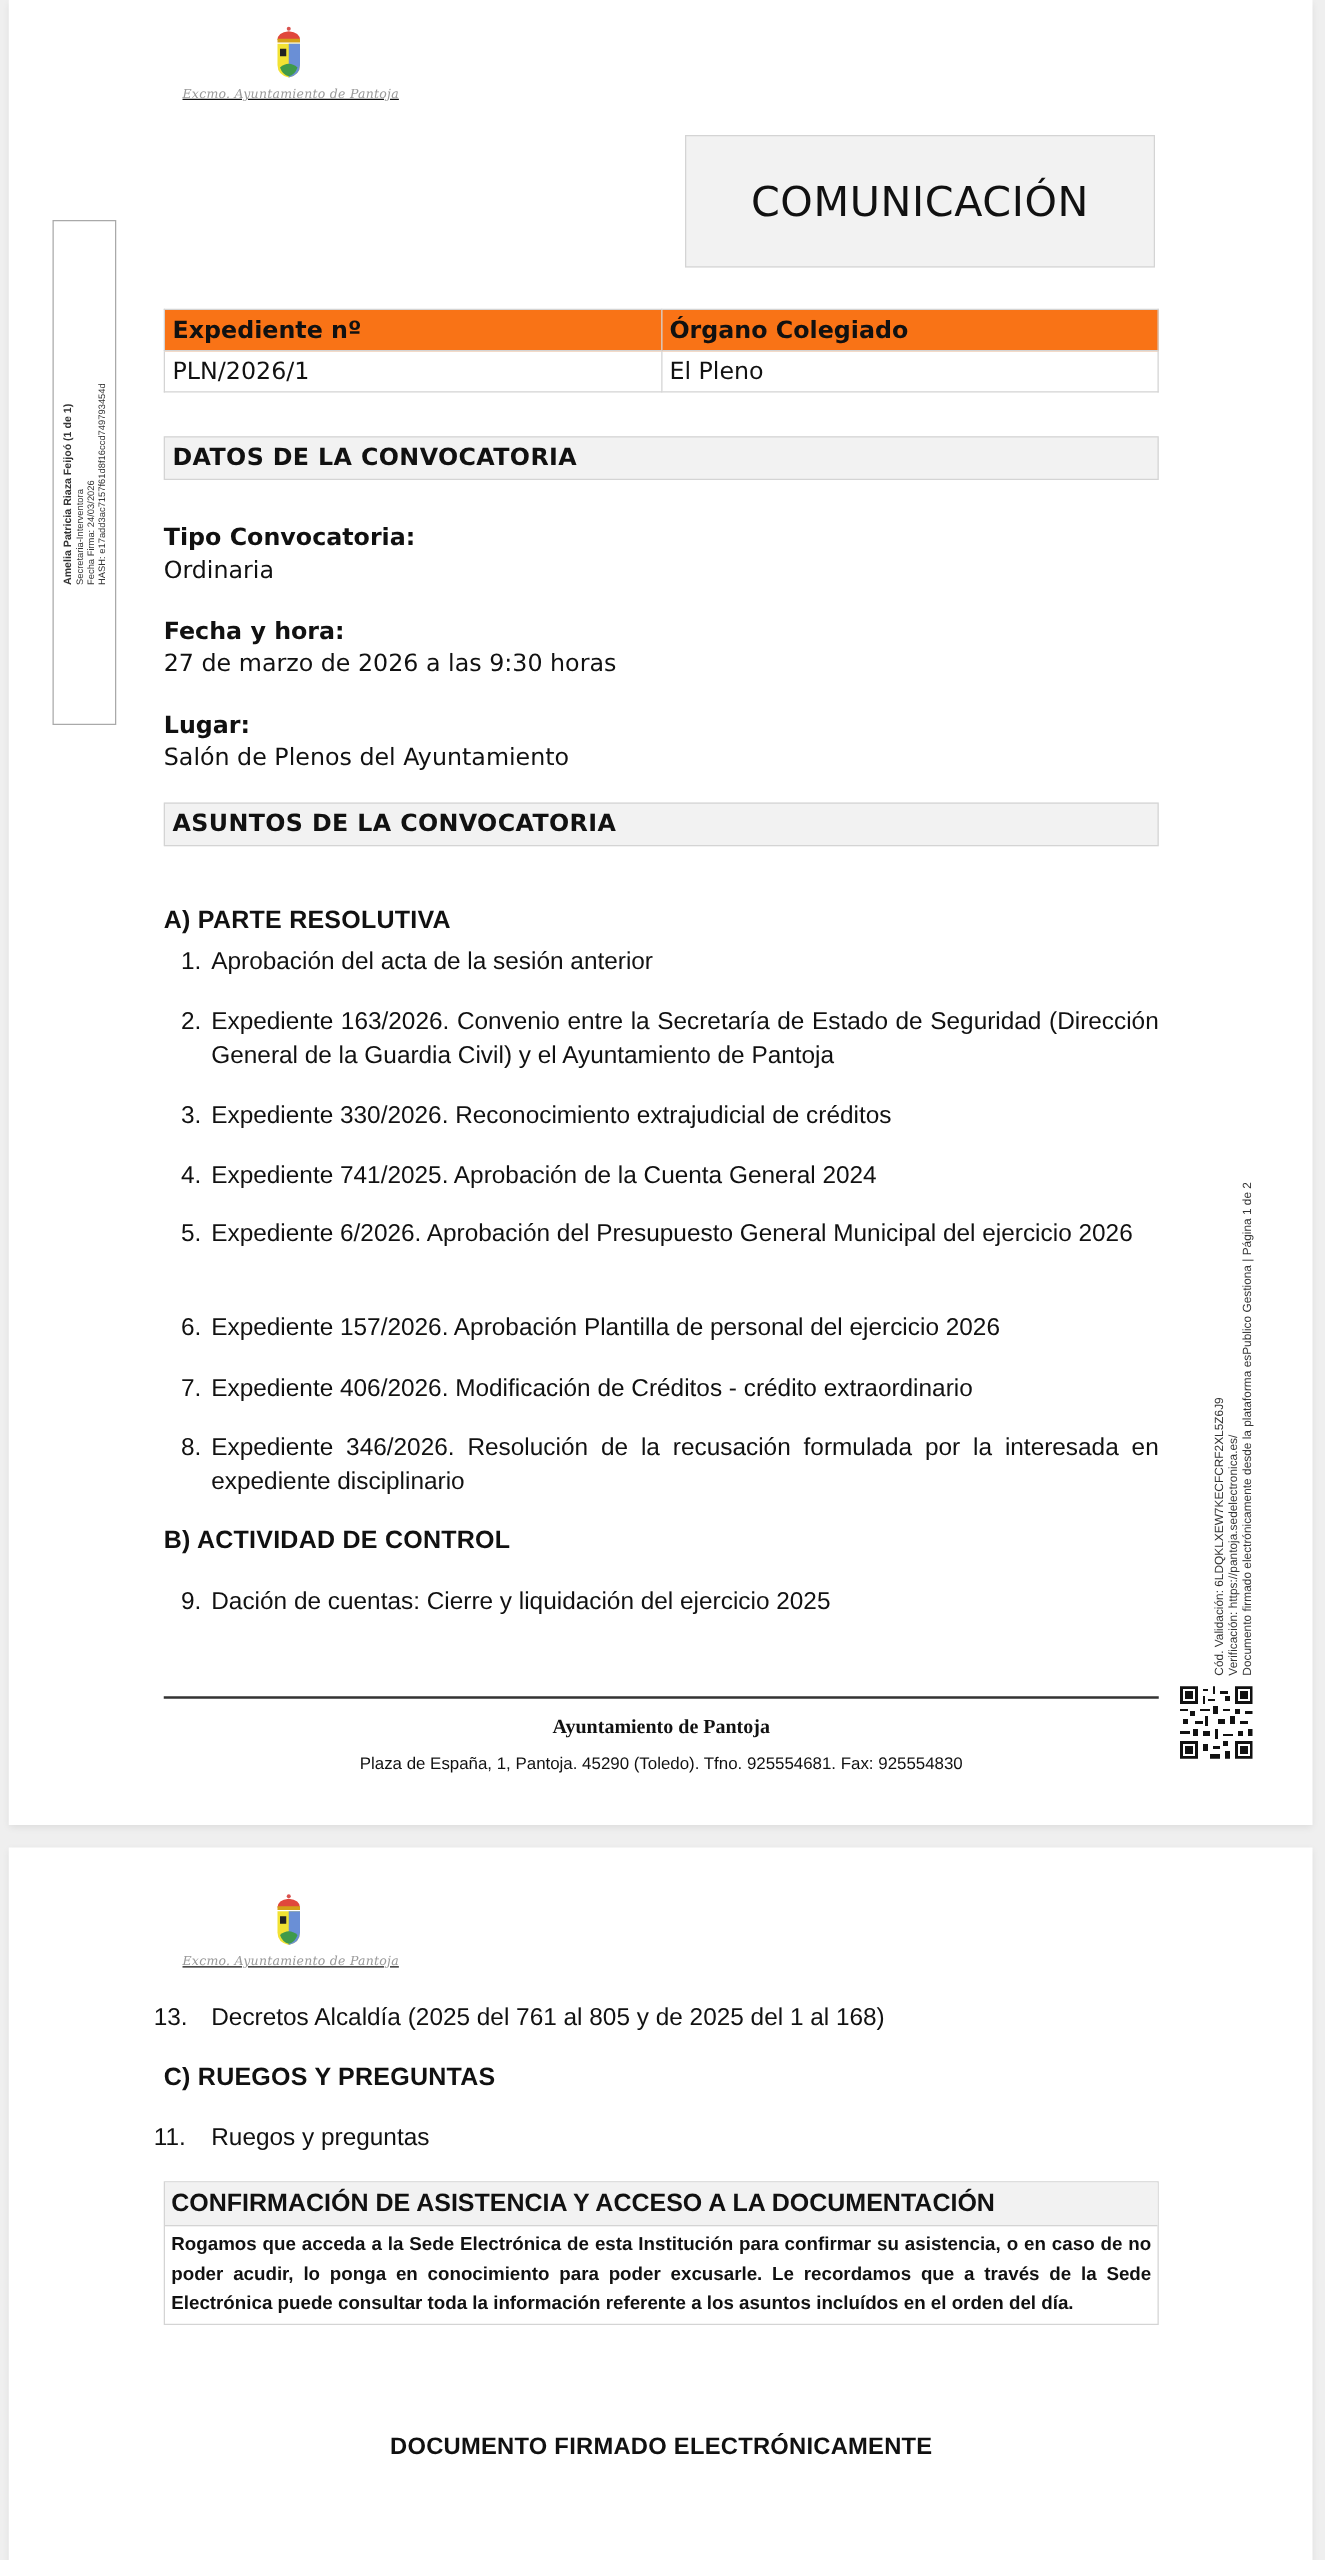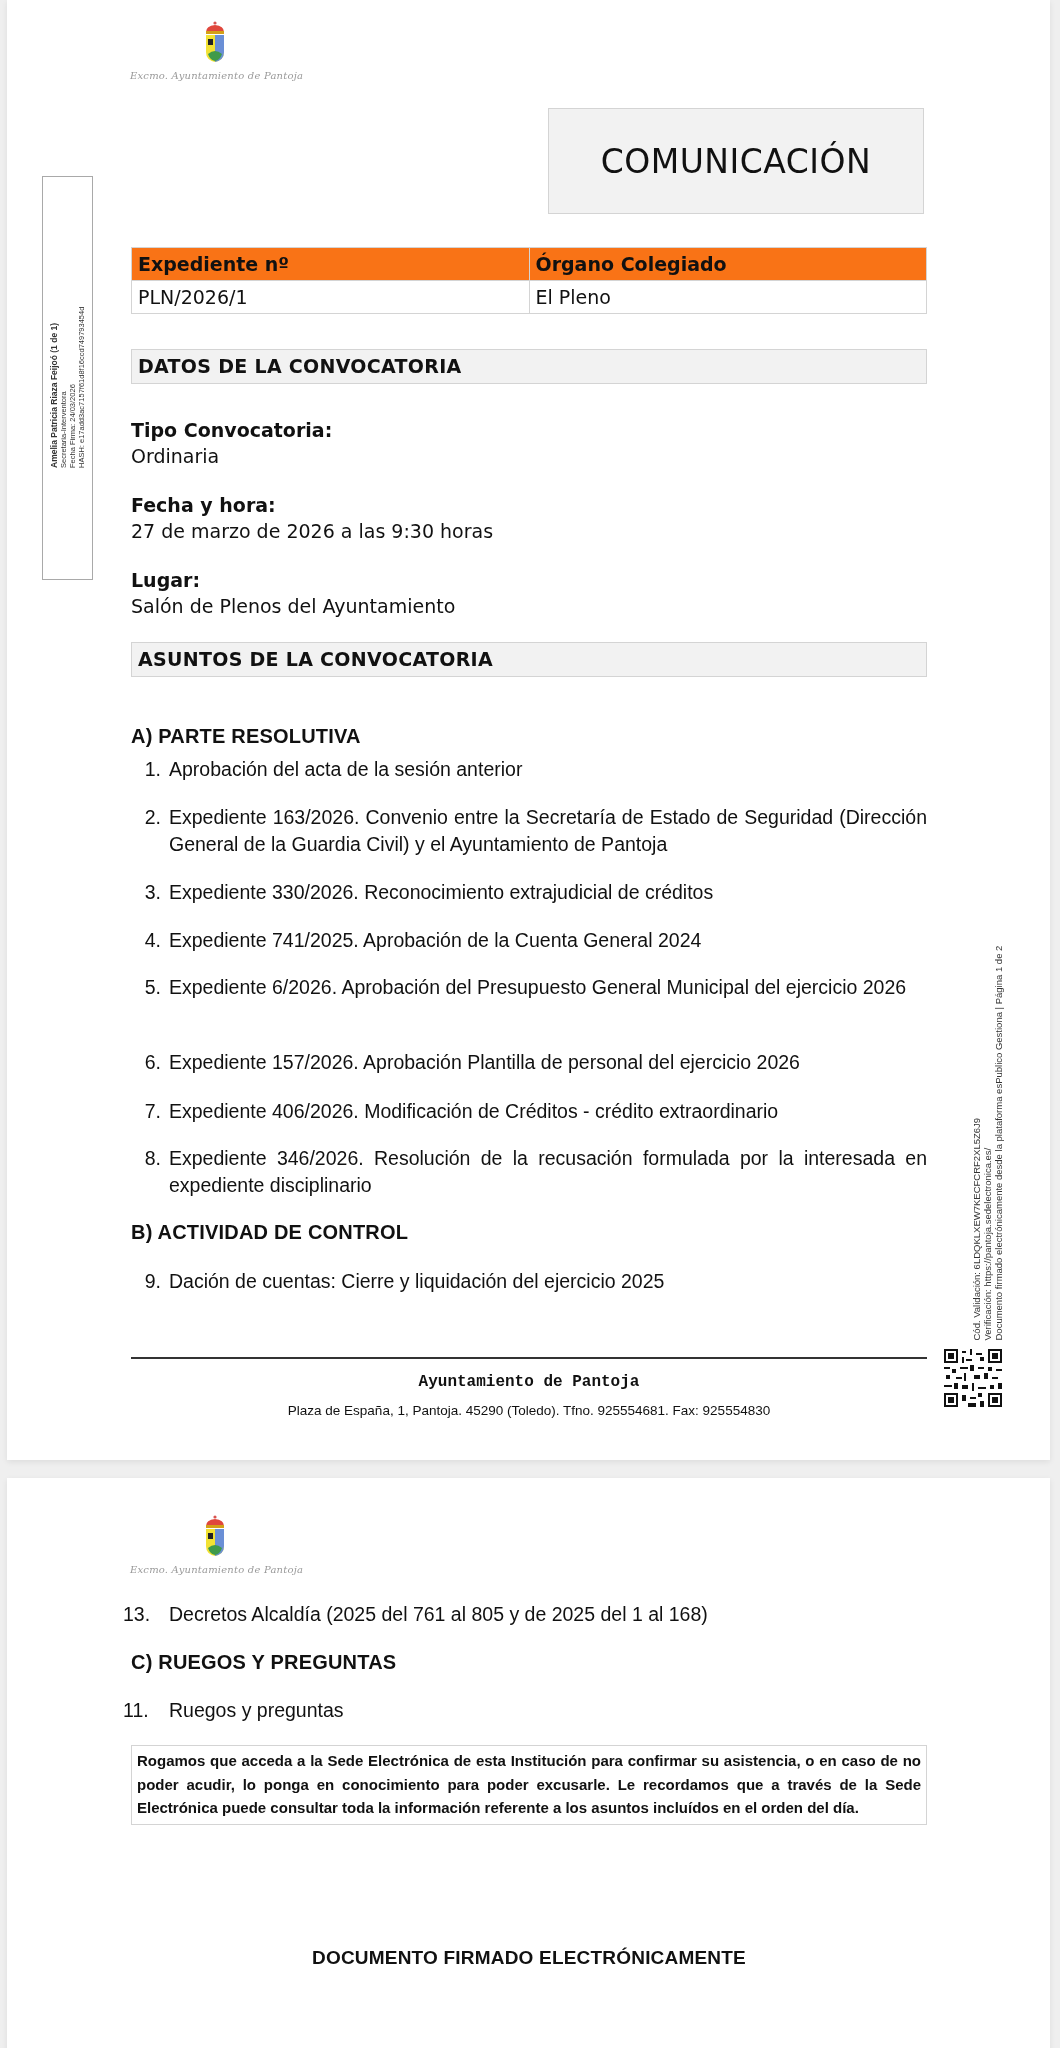--- a/index.html
+++ b/index.html
@@ -21,23 +21,24 @@
       width: 1043px;
       background: #fff;
       box-shadow: 0 2px 6px rgba(0,0,0,0.08);
     }
     .page1 { top: 0; height: 1460px; }
     .page2 { top: 1478px; height: 600px; }
 
     
     .logo {
       position: absolute;
-      left: 130px;
+      left: 146px;
       width: 170px;
       text-align: left;
+      text-decoration: underline;
     }
     .logo .crest {
       display: block;
       margin: 0 auto;
       width: 26px;
       height: 44px;
     }
     .logo .motto {
       display: block;
       margin-top: 6px;
@@ -161,21 +162,21 @@
       width: 796px;
       height: 0;
       border-top: 2px solid #333;
     }
     .footer-name {
       position: absolute;
       left: 131px;
       top: 1373px;
       width: 796px;
       text-align: center;
-      font-family: Liberation Mono, monospace;
+      font-family: Liberation Serif, serif;
       font-weight: bold;
       font-size: 16px;
     }
     .footer-addr {
       position: absolute;
       left: 131px;
       top: 1403px;
       width: 796px;
       text-align: center;
       font-family: "Liberation Sans", sans-serif;
@@ -460,16 +461,17 @@
 </div>
 
 <div class="subhead" style="top:1651px;">C) RUEGOS Y PREGUNTAS</div>
 
 <div class="item cut" style="top:1697px;">
   <span class="num">11.</span>
   <span class="txt">Ruegos y preguntas</span>
 </div>
 
 <div class="confirm-box">
+  <div class="confirm-head">CONFIRMACIÓN DE ASISTENCIA Y ACCESO A LA DOCUMENTACIÓN</div>
   <div class="confirm-body">Rogamos que acceda a la Sede Electrónica de esta Institución para confirmar su asistencia, o en caso de no poder acudir, lo ponga en conocimiento para poder excusarle. Le recordamos que a través de la Sede Electrónica puede consultar toda la información referente a los asuntos incluídos en el orden del día.</div>
 </div>
 
 <div class="signed-footer">DOCUMENTO FIRMADO ELECTRÓNICAMENTE</div>
 
 </body></html>

